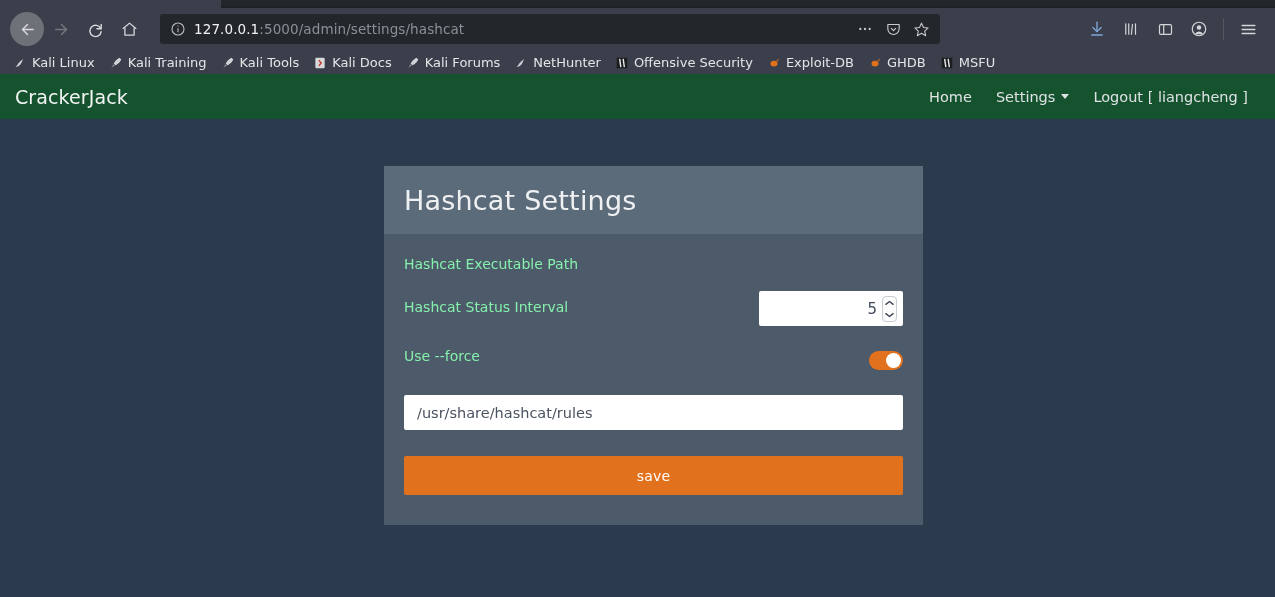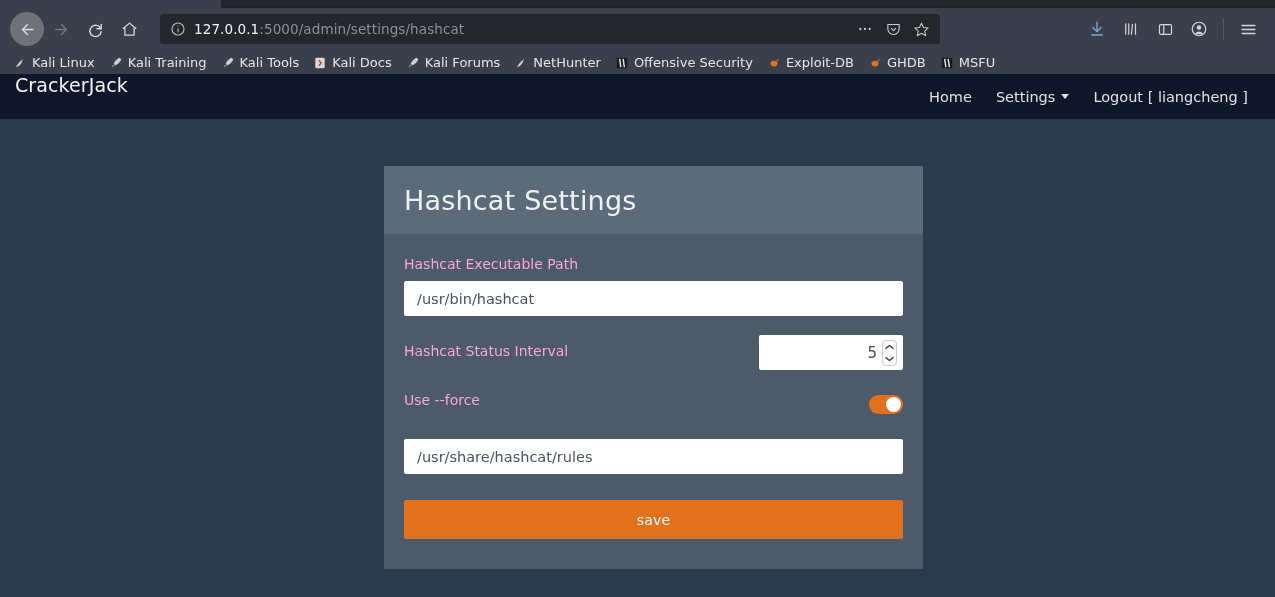--- a/index.html
+++ b/index.html
@@ -142,23 +142,24 @@
   .bm-ico { width: 14px; height: 14px; display: block; flex: 0 0 auto; }
 
   
   .page {
     background: #2b3b4d;
     height: 523px;
     overflow: hidden;
   }
 
   .navbar {
-    background: #0f172a;
+    background: #14532d;
     height: 45px;
     display: flex;
+    align-items: center;
     padding: 0 15px;
   }
   .brand {
     color: #f3f4f5;
     font-size: 19px;
     letter-spacing: 0.1px;
   }
   .nav-links {
     margin-left: auto;
     display: flex;
@@ -201,21 +202,21 @@
     color: #eef0f2;
     font-size: 27px;
     font-weight: 400;
     letter-spacing: 0.2px;
   }
   .card-body {
     padding: 22px 20px 30px 20px;
   }
 
   .form-label {
-    color: #f9a8d4;
+    color: #86efac;
     font-size: 14px;
     display: block;
     margin-bottom: 9px;
   }
   .form-group { margin-bottom: 19px; }
 
   .text-input {
     width: 100%;
     height: 35px;
     background: #ffffff;
@@ -560,21 +561,20 @@
     <div class="card">
 
       <div class="card-header">
         <div class="card-title">Hashcat Settings</div>
       </div>
 
       <div class="card-body">
 
         <div class="form-group">
           <label class="form-label">Hashcat Executable Path</label>
-          <input class="text-input" type="text" value="/usr/bin/hashcat" style="">
         </div>
 
         <div class="row-inline">
           <label class="form-label">Hashcat Status Interval</label>
           <div class="number-wrap">
             <input class="number-input" type="number" value="5" style="">
             <span class="spinner">
               <span>
                 <svg width="9" height="6" viewBox="0 0 10 6" fill="none" stroke="#3c4654" stroke-width="1.5" stroke-linecap="round" stroke-linejoin="round">
                     <polyline points="1 4.5 5 1.3 9 4.5"></polyline>

